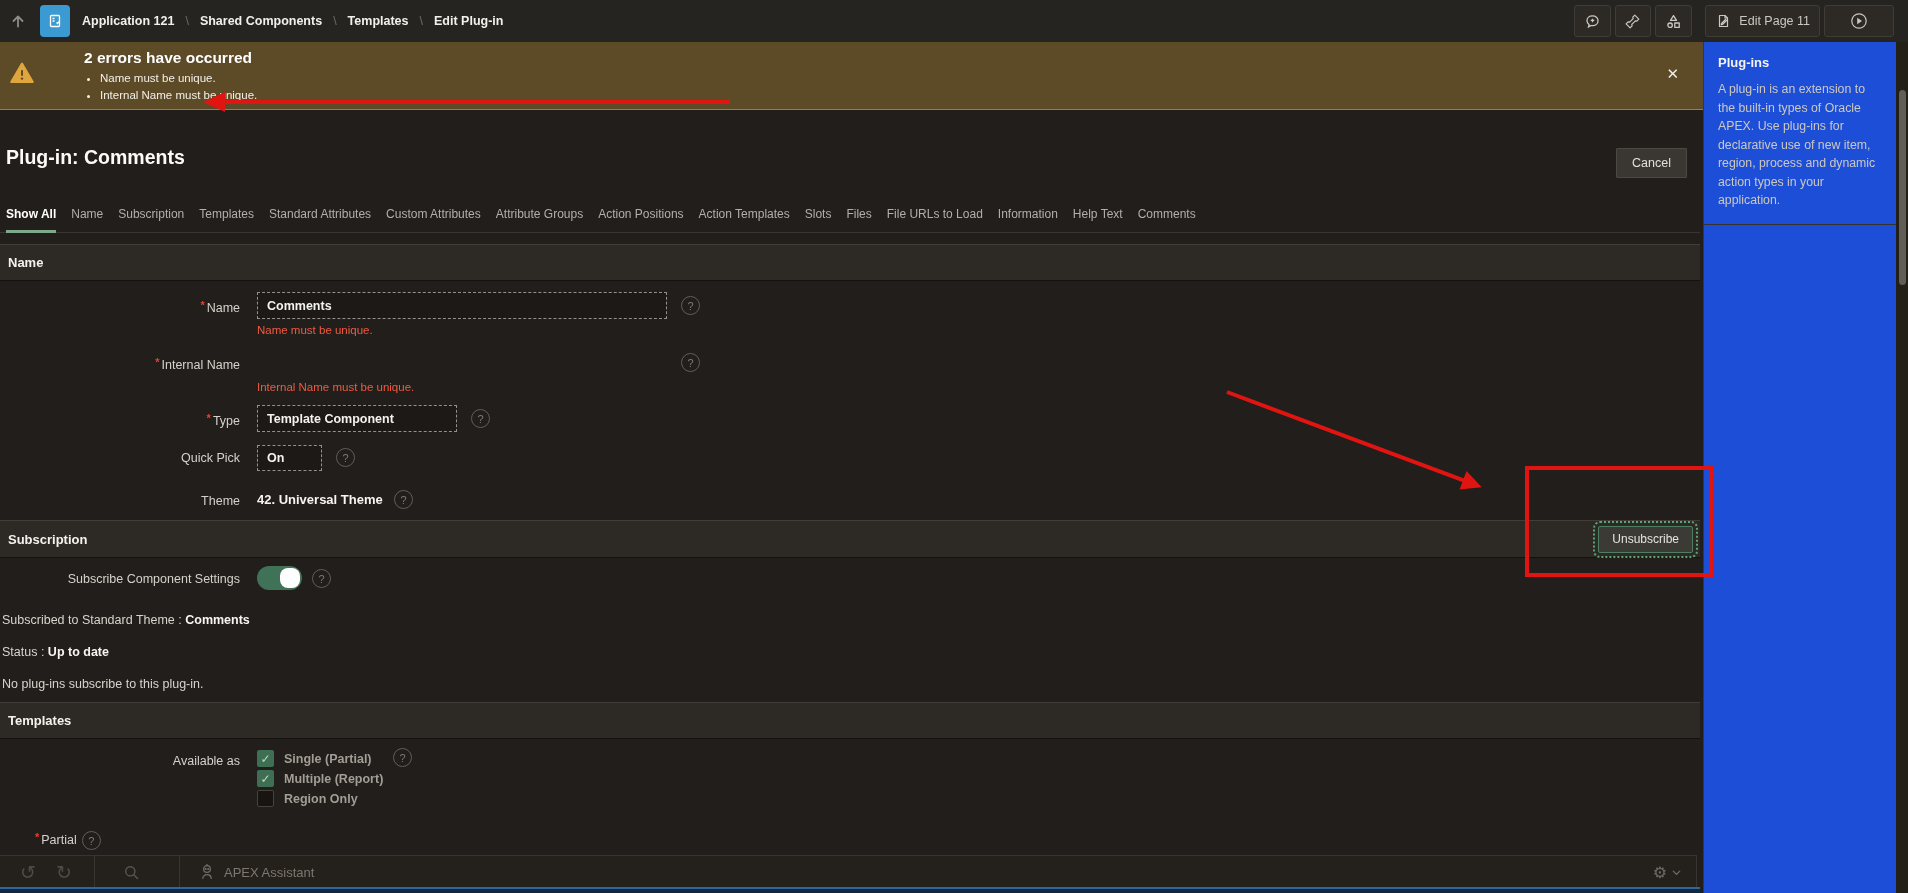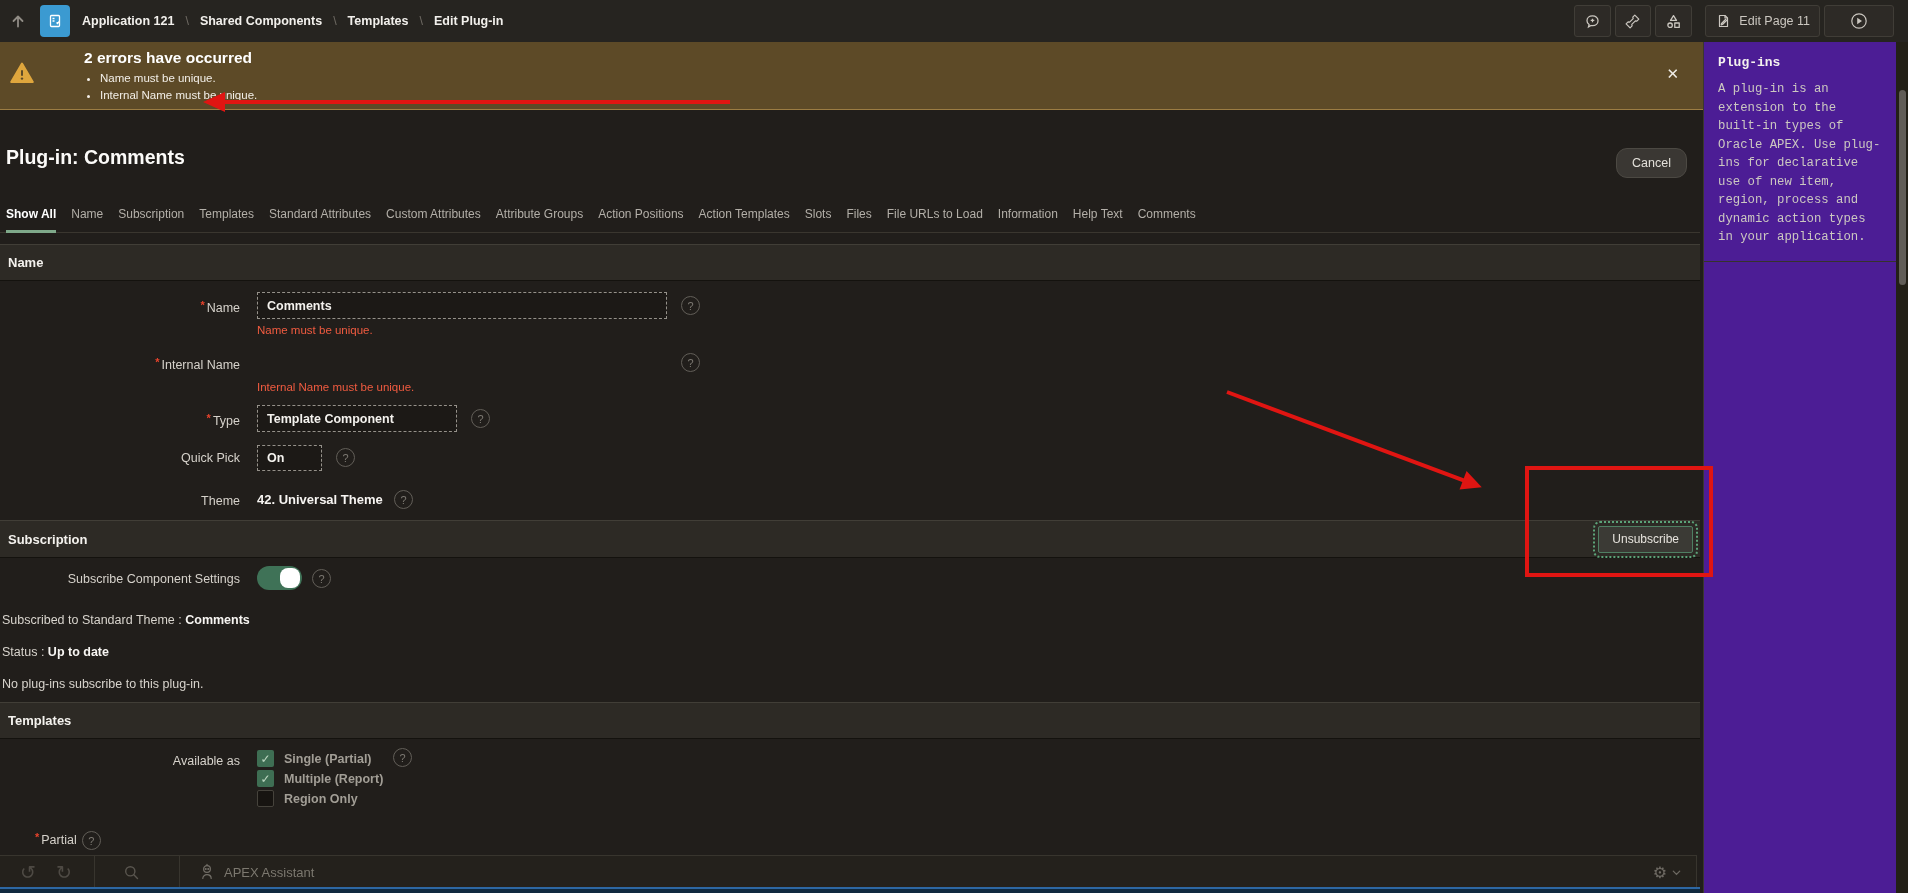--- a/index.html
+++ b/index.html
@@ -22,21 +22,21 @@
   .banner { position:absolute; left:0; top:42px; width:1703px; height:68px; background:#5d4a27; border-bottom:1px solid #9c7d43; z-index:4; }
   .banner-icon { position:absolute; left:10px; top:20px; }
   .banner-body { position:absolute; left:84px; top:7px; }
   .banner-title { font-size:15.5px; font-weight:bold; color:#ffffff; }
   .banner ul { margin:3px 0 0 16px; color:#f3efe8; font-size:11.5px; line-height:16.5px; }
   .banner-close { position:absolute; right:24px; top:23px; color:#f0ede7; font-size:15px; cursor:pointer; }
 
   
   .main { position:absolute; left:0; top:42px; width:1700px; height:603px; }
   .page-title { position:absolute; left:6px; top:104px; font-size:19.5px; font-weight:bold; color:#fcfbf9; }
-  .cancel-btn { position:absolute; right:13px; top:106px; height:30px; padding:0 15px; background:#3a3733; border:1px solid #4c4943; border-radius:11px; color:#e3e0da; font-size:12.5px; display:flex; align-items:center; }
+  .cancel-btn { position:absolute; right:13px; top:106px; height:30px; padding:0 15px; background:#3a3733; border:1px solid #4c4943; border-radius:1px; color:#e3e0da; font-size:12.5px; display:flex; align-items:center; }
 
   .tabbar { position:absolute; left:0; top:161px; width:1700px; height:30px; display:flex; gap:15px; padding-left:6px; border-bottom:1px solid #3a362f; }
   .tab { color:#b3afa8; font-size:12px; height:30px; padding-top:4px; border-bottom:3px solid transparent; white-space:nowrap; }
   .tab.active { color:#ffffff; font-weight:bold; border-bottom-color:#7fa98a; }
 
   .section-bar { position:absolute; left:0; width:1700px; background:#2d2a25; border-top:1px solid #413e37; border-bottom:1px solid #14120e; display:flex; align-items:center; padding-left:8px; font-size:13px; font-weight:bold; color:#f4f2ee; }
   #bar-name { top:202px; height:37px; }
   #bar-subscription { top:478px; height:38px; }
   #bar-templates { top:660px; height:37px; }
 
@@ -70,21 +70,21 @@
   .abar .uglyph.first { margin-left:10px; }
   .vsep { width:1px; height:33px; background:#38352e; margin:0 0 0 12px; }
   .search-wrap { width:72px; display:flex; justify-content:center; color:#5a564f; }
   .robot-wrap { margin-left:18px; display:flex; align-items:center; color:#716d66; }
   .assist-text { margin-left:8px; font-size:13px; color:#7c786f; }
   .gear-wrap { margin-left:auto; padding-right:14px; display:flex; align-items:center; gap:4px; color:#6e6a63; }
   .gear-glyph { font-size:16px; }
   .bluestrip { position:absolute; left:0; top:845px; width:1700px; height:6px; background:#10293f; border-top:2px solid #2d67a3; }
 
   
-  .sidebar { position:absolute; left:1703px; top:42px; width:193px; height:851px; background:#4c1d95; border-left:1px solid #3a372f; padding:13px 13px 0 14px; z-index:6;font-family:Liberation Mono, monospace; }
+  .sidebar { position:absolute; left:1703px; top:42px; width:193px; height:851px; background:#1d4ed8; border-left:1px solid #3a372f; padding:13px 13px 0 14px; z-index:6; }
   .sb-title { font-weight:bold; font-size:13px; color:#f4f2ee; }
   .sb-text { margin-top:10px; color:#ccc8c1; font-size:12.3px; line-height:18.5px; }
   .sb-divider { margin:14px -13px 0 -14px; border-bottom:1px solid #36332c; }
 
   
   .vscroll { position:absolute; left:1896px; top:42px; width:12px; height:851px; background:#232017; }
   .vthumb { position:absolute; left:3px; top:48px; width:7px; height:195px; background:#615d57; border-radius:4px; }
 
   
   .anno { z-index:90; }

